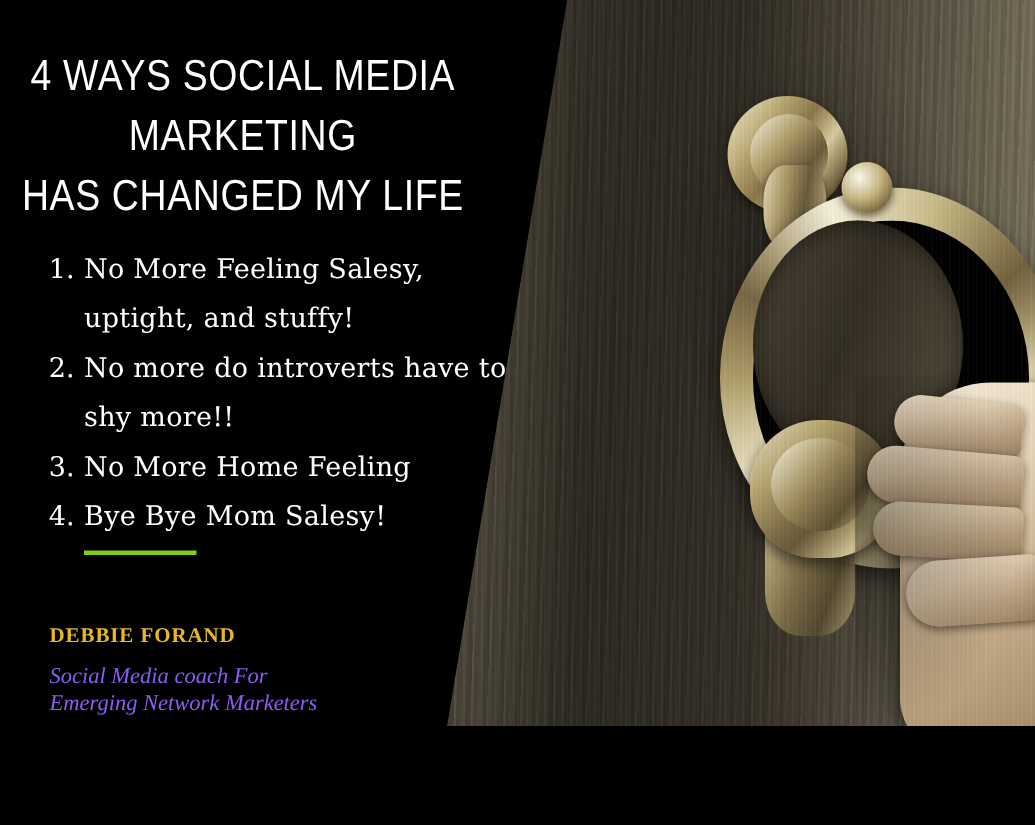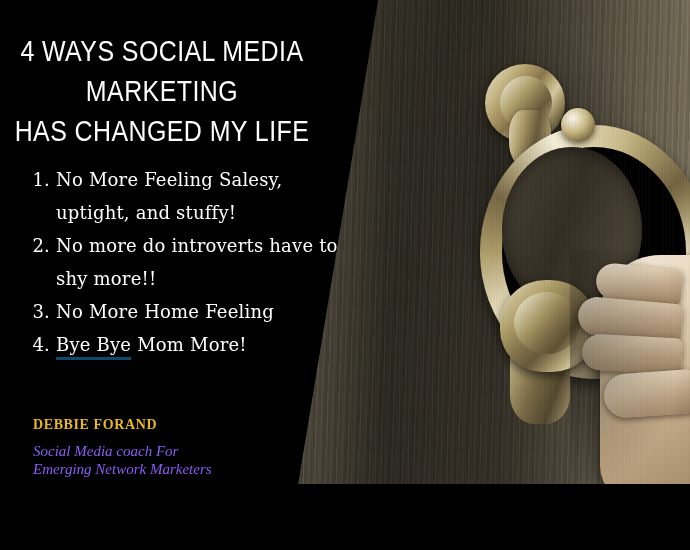--- a/index.html
+++ b/index.html
@@ -221,22 +221,22 @@
     align-items: flex-start;
   }
   .li .num {
     flex: 0 0 auto;
     width: 24px;
     text-align: right;
     padding-right: 6px;
   }
   .li .txt { flex: 1 1 auto; }
   .li .txt .hl {
-    border-bottom: 3px solid #0c4a6e;
-    padding-bottom: 2px;
+    border-bottom: 3px solid #84cc16;
+    padding-bottom: 12px;
   }
 
   #byline {
     position: absolute;
     left: 33px; top: 417px;
     color: #E8B81E;
     font-family: "Liberation Serif", serif;
     font-weight: bold;
     font-size: 14px;
     letter-spacing: 0.6px;
@@ -340,21 +340,21 @@
     <div class="li">
       <span class="num">2.</span>
       <span class="txt">No more do introverts have to shy more!!</span>
     </div>
     <div class="li">
       <span class="num">3.</span>
       <span class="txt">No More Home Feeling</span>
     </div>
     <div class="li">
       <span class="num">4.</span>
-      <span class="txt"><span class="hl">Bye Bye</span> <span>Mom More!</span></span>
+      <span class="txt"><span class="hl">Bye Bye</span> <span>Mom Salesy!</span></span>
     </div>
   </div>
 
   <div id="byline">DEBBIE FORAND</div>
   <div id="tagline">Social Media coach For
 Emerging Network Marketers</div>
 
   <div id="footer"></div>
 
   <div id="logo">

